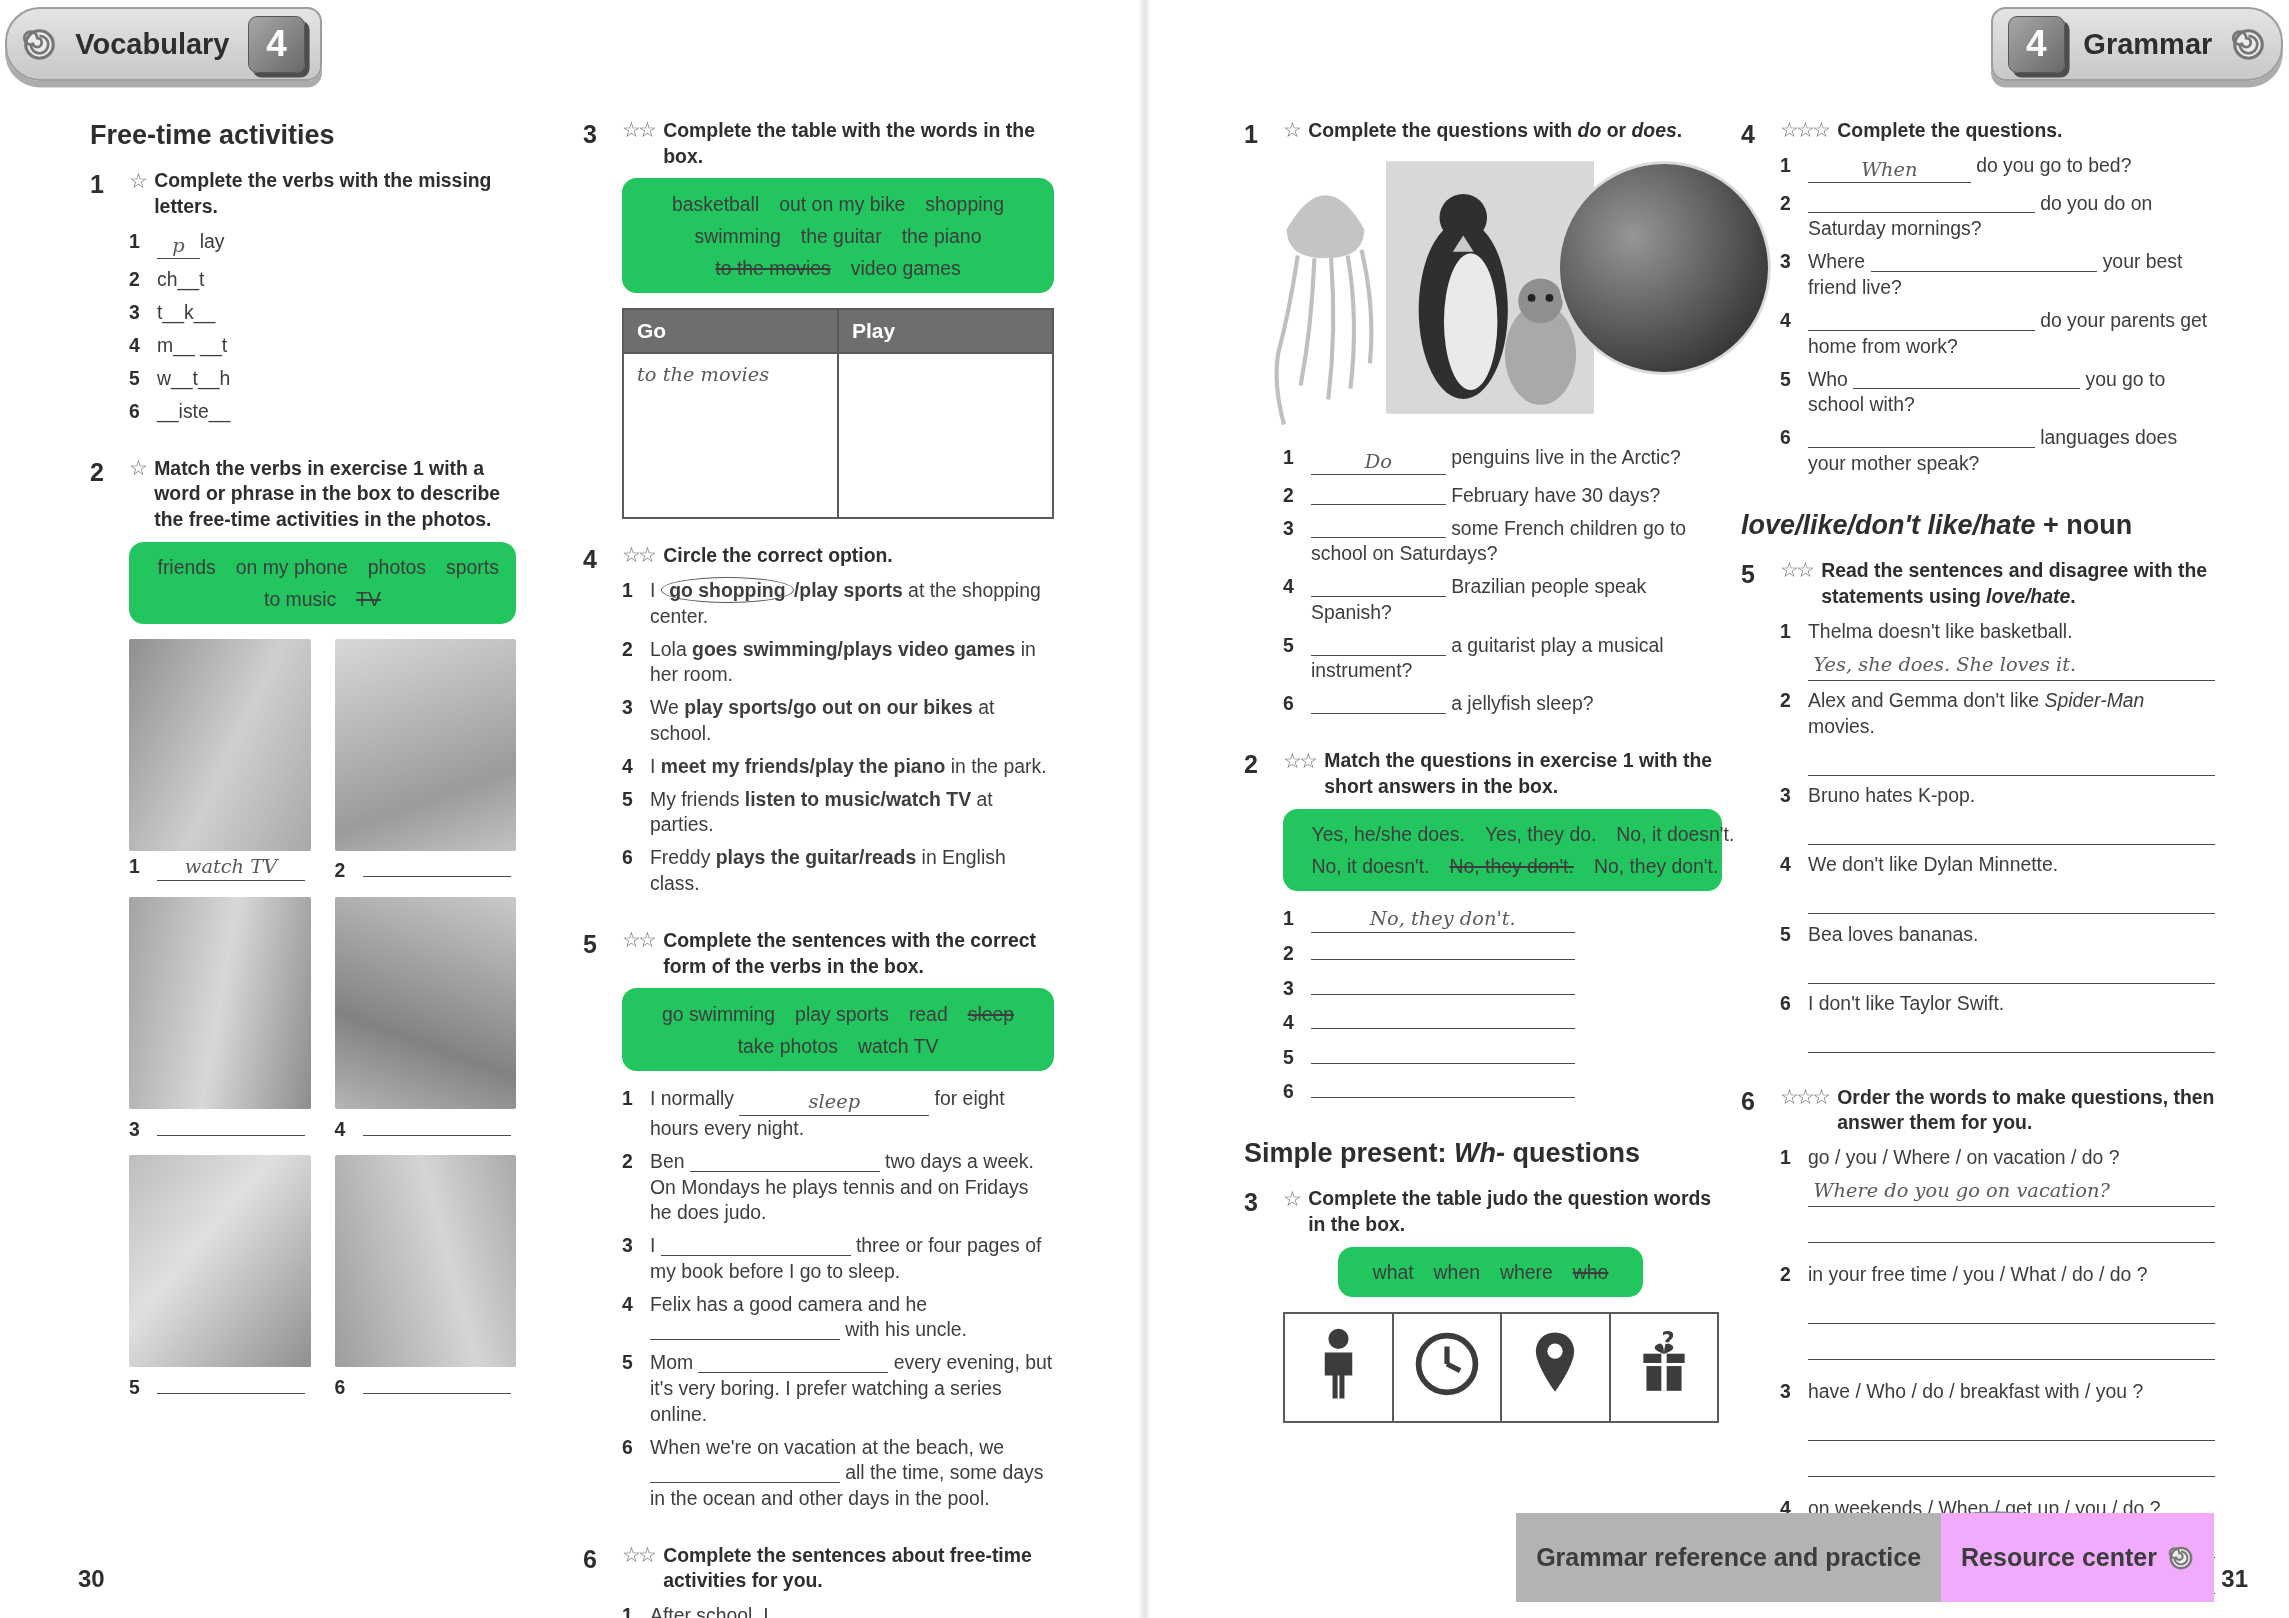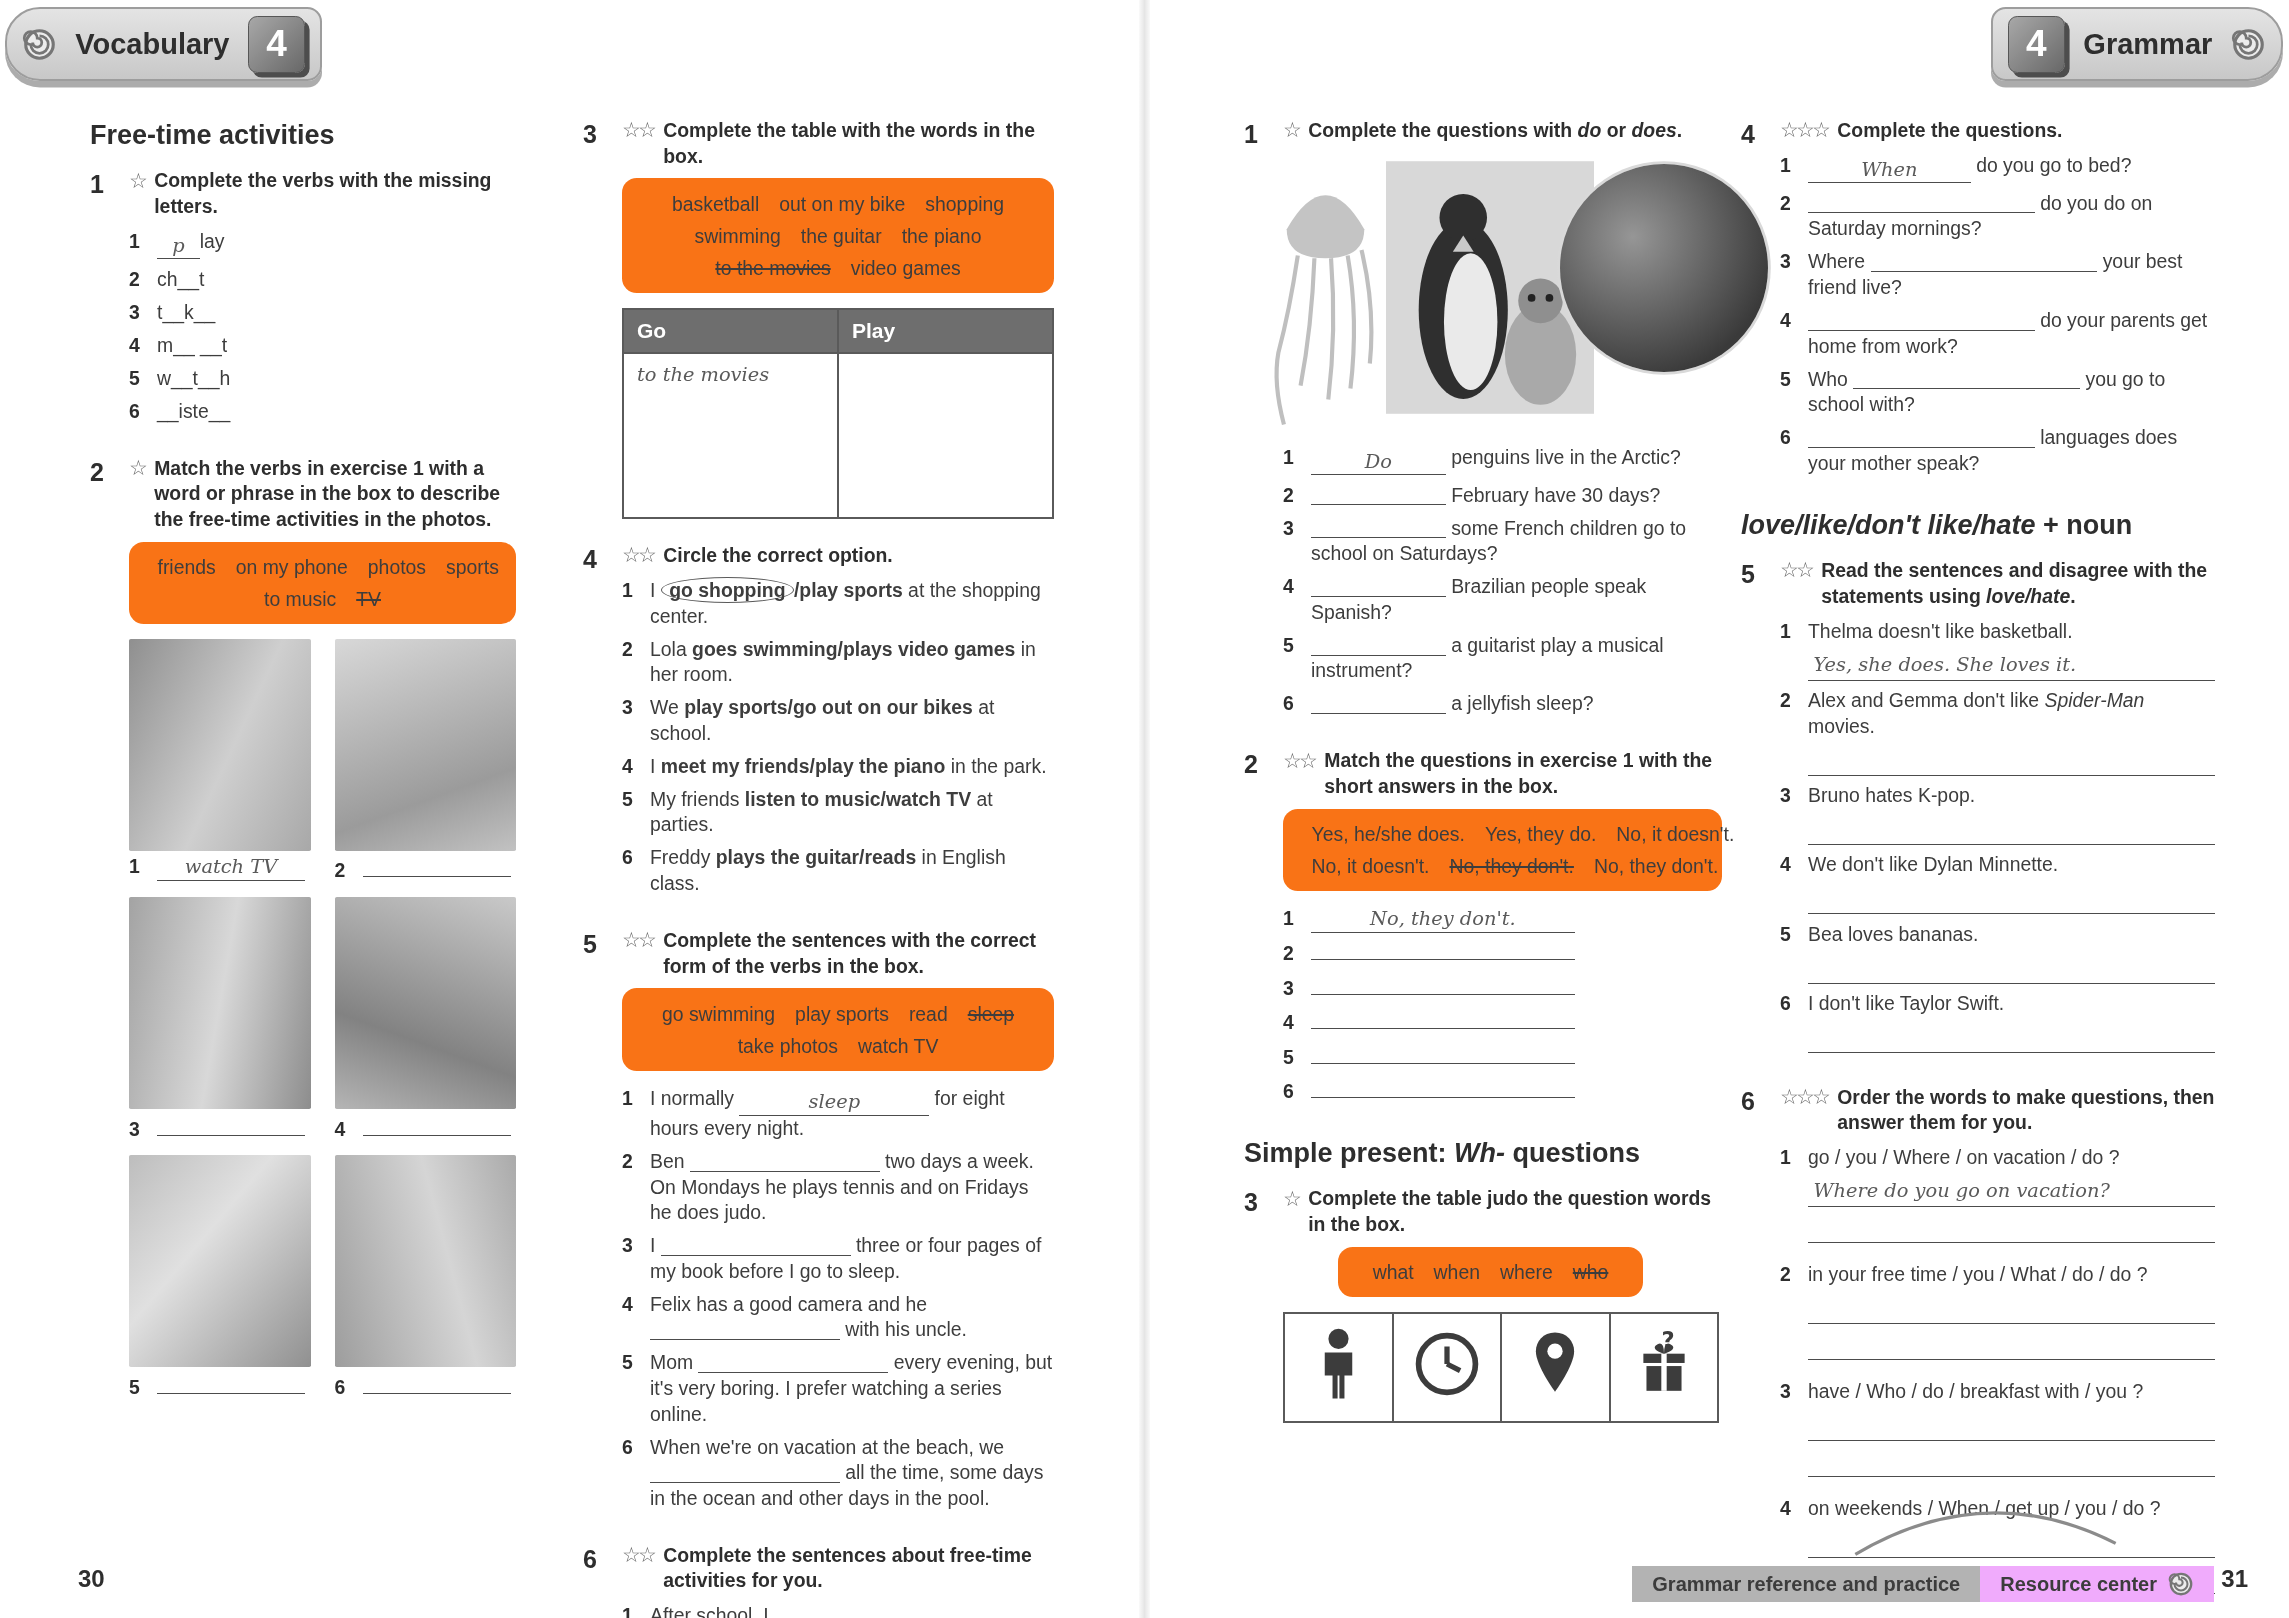--- a/index.html
+++ b/index.html
@@ -39,21 +39,21 @@
   .stars{flex:none;color:#6f6f6f;font-size:21px;letter-spacing:-2.8px;margin-right:9.2px;margin-top:-1.8px;}
   .instr-text{font-weight:bold;color:#2e2e2e;}
   .instr-text em{font-style:italic;}
 
   ol.plain{list-style:none;margin:0;padding:0;}
   .item{display:flex;align-items:baseline;margin:7.4px 0;}
   .inum{flex:none;width:28px;font-weight:bold;color:#2e2e2e;}
   .itext{flex:1;min-width:0;}
 
   
-  .wordbox{background:#f97316;border-radius:14.8px;padding:9.2px 18.5px;text-align:center;
+  .wordbox{background:#22c55e;border-radius:14.8px;padding:9.2px 18.5px;text-align:center;
         margin:5.5px 0 14.8px 0;line-height:1.65;}
   .bw{margin:0 10px;white-space:nowrap;}
   .strike{text-decoration:line-through;text-decoration-thickness:1.8px;}
 
   
   .bl{display:inline-block;border-bottom:1.8px solid #4c4c4c;min-height:1em;vertical-align:-3.7px;
         text-align:center;padding:0 7.4px;}
   .w70{min-width:65px;}  .w130{min-width:120px;} .w160{min-width:148px;}
   .w190{min-width:175px;}.w230{min-width:212px;} .w270{min-width:249px;}
   .blsm{min-width:28px;}
@@ -95,21 +95,21 @@
   .jelly{position:absolute;left:-13px;top:0;}
   .penguins{position:absolute;left:103px;top:7.4px;}
   .guitarist{position:absolute;left:277px;top:11px;width:208px;height:208px;border-radius:50%;
         background:radial-gradient(circle at 35% 35%,#969696,#3a3a3a 75%);box-shadow:0 0 0 2.8px #d9d9d9;}
 
   
   .pagenum{position:absolute;bottom:24px;font-size:24px;font-weight:bold;color:#2e2e2e;}
   .pagenum.left{left:78px;}
   .pagenum.right{right:42px;}
   .ftabs{position:absolute;right:76px;bottom:16.6px;display:flex;}
-  .ftab{padding:5px 20px;font-size:20px;font-weight:bold;color:#3c3c3c;display:flex;align-items:center;gap:11px;}
+  .ftab{padding:28px 20px;font-size:25px;font-weight:bold;color:#3c3c3c;display:flex;align-items:center;gap:11px;}
   .ftab-dark{background:#b3b3b3;}
   .ftab-light{background:#f0abfc;}
   .cable{position:absolute;right:166px;bottom:61px;}
   .ex6-item{margin-bottom:18.5px;}
 </style>
 </head>
 <body>
 
 <div id="page">
   <div class="gutter"></div>

